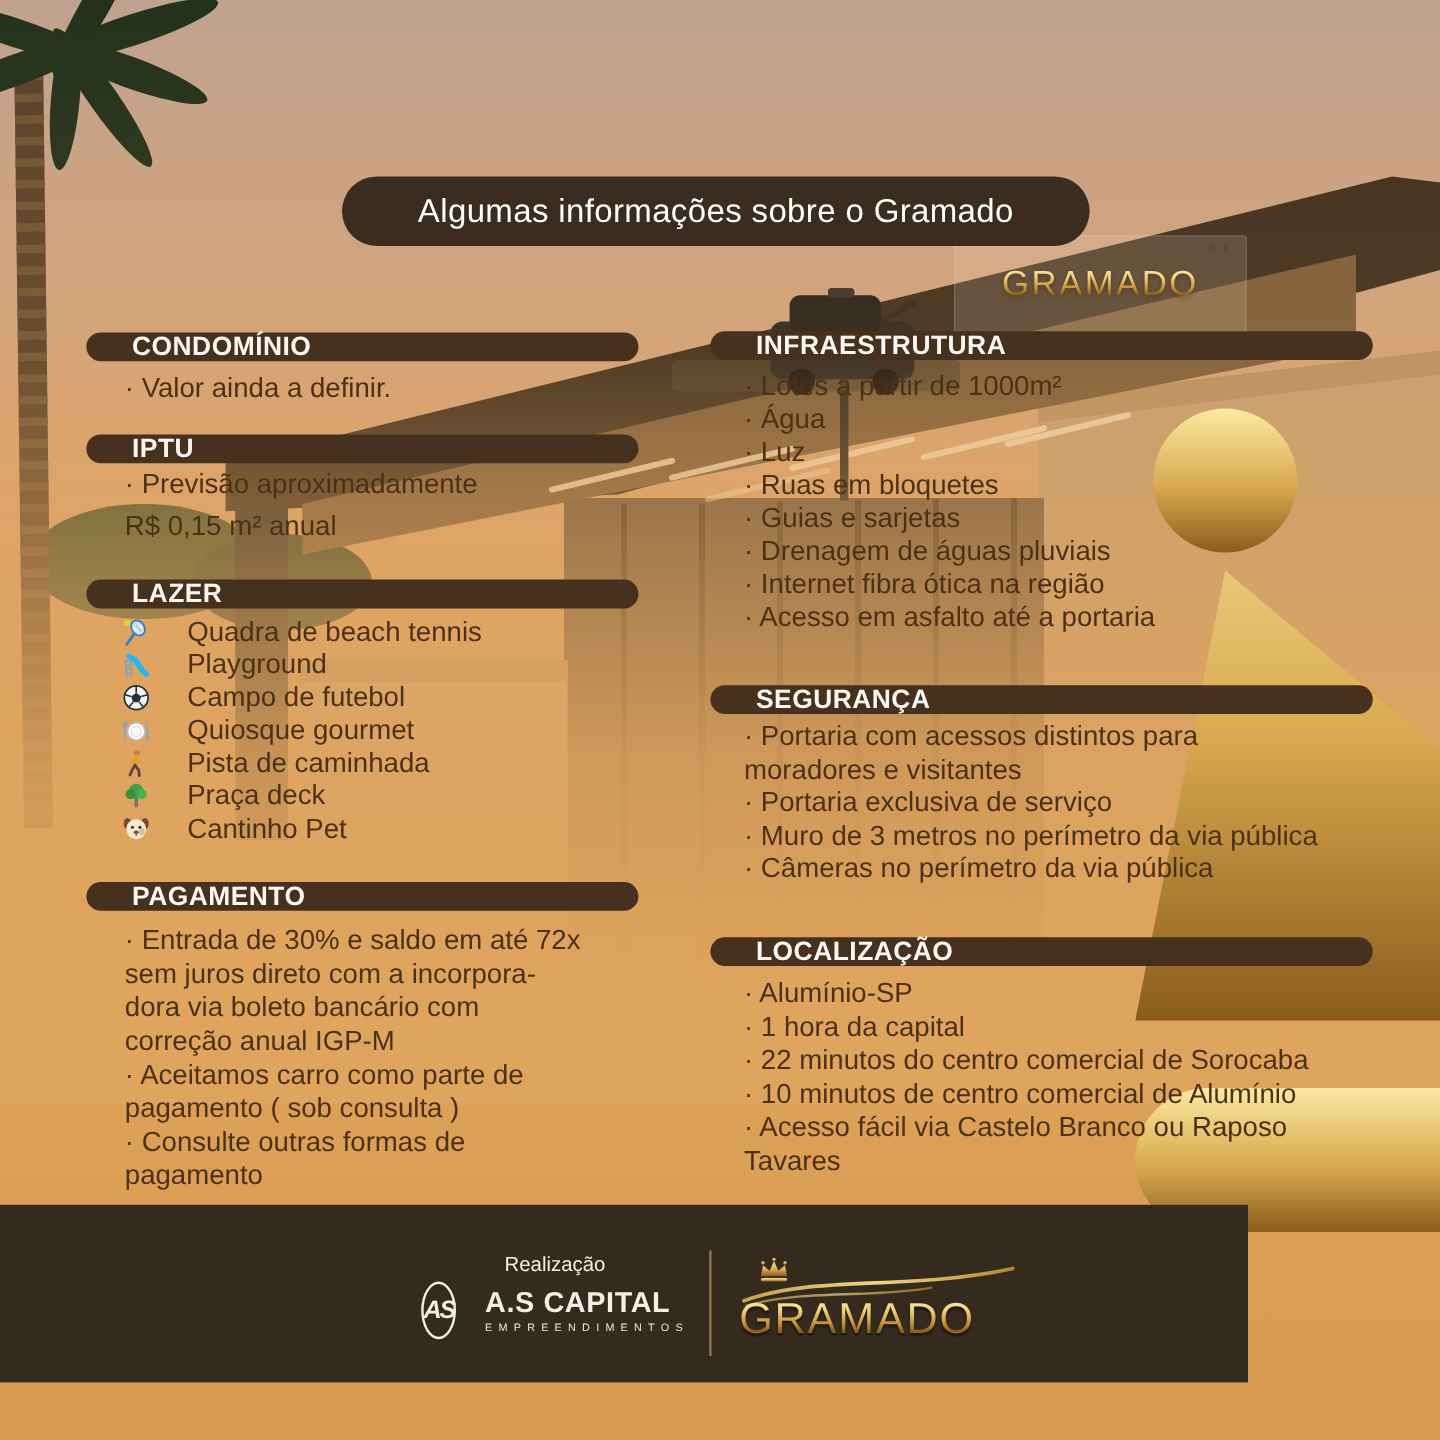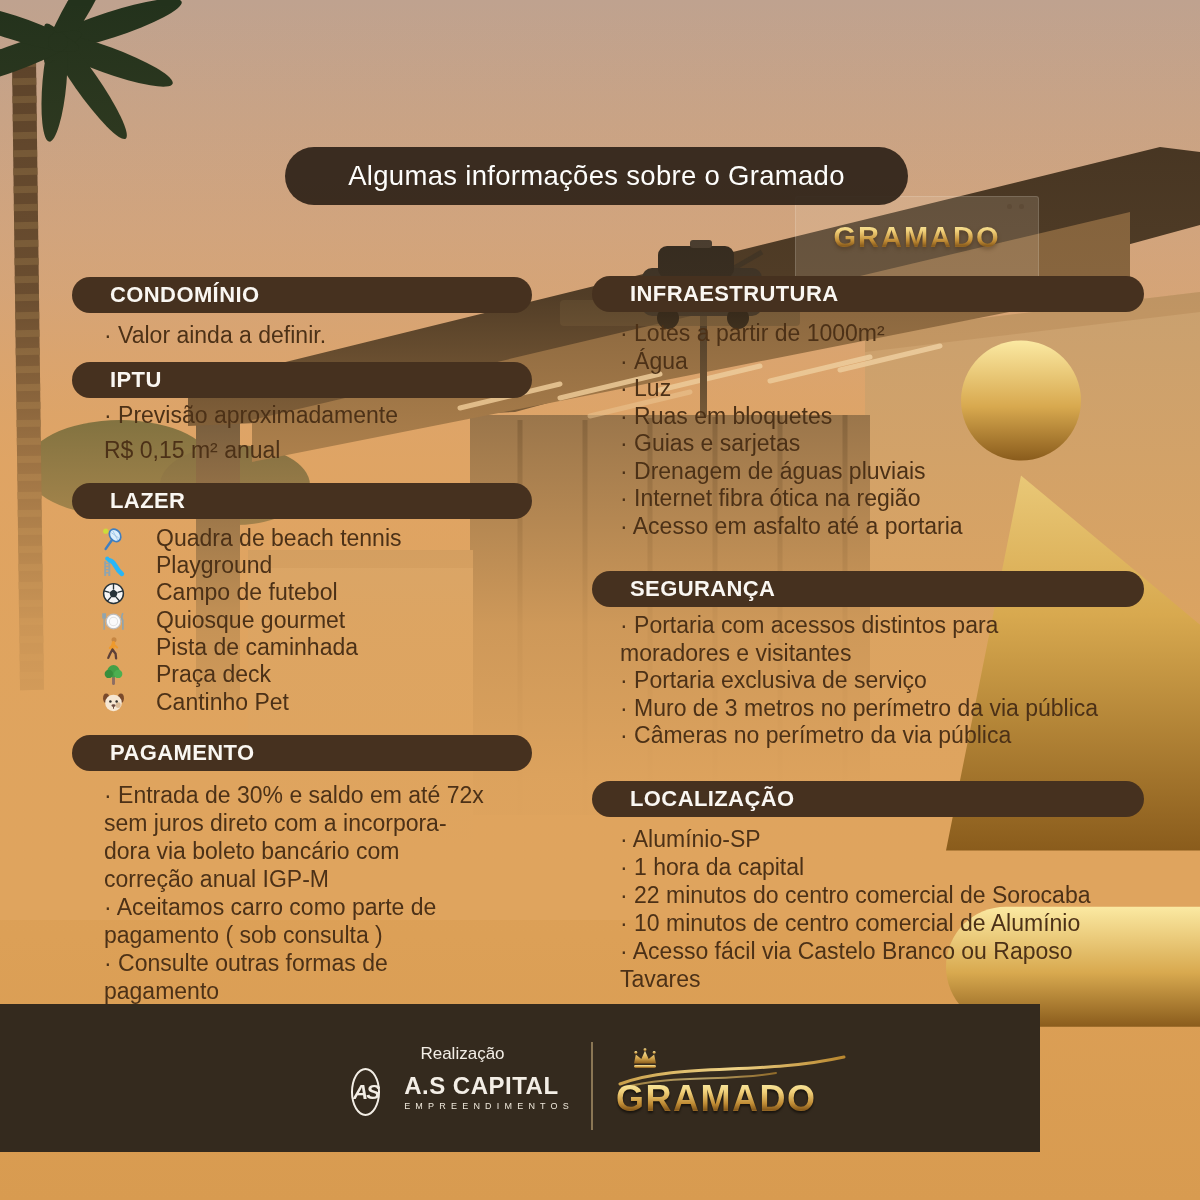--- a/index.html
+++ b/index.html
@@ -9,32 +9,32 @@
     background:linear-gradient(180deg,#e0a767 0%,#dfa45e 45%,#dca057 78%,#d89b50 100%)}
   .photo{position:absolute;left:0;top:0;width:1200px;height:920px}
   .photo svg{display:block;width:1200px;height:920px}
 
   
   .photo-sign{position:absolute;left:795px;top:196px;width:244px;height:100px;
     background:rgba(235,220,195,.16);border:1px solid rgba(255,255,255,.14);border-radius:3px;text-align:center}
   .screw{position:absolute;top:7px;width:5px;height:5px;border-radius:50%;background:rgba(90,70,50,.55)}
   .screw.s1{right:26px}.screw.s2{right:14px}
   .gold-text{background:linear-gradient(180deg,#fdf3b0 0%,#f0cf79 32%,#c08c35 62%,#8a5c1c 78%,#eec169 100%);
-    -webkit-background-clip:text;background-clip:text;color:transparent;font-weight:bold}
+    -webkit-background-clip:text;background-clip:text;color:transparent;font-weight:normal}
   .ps-crown{margin-top:6px;height:18px}
   .ps-text{font-size:29px;letter-spacing:2px;line-height:32px;filter:drop-shadow(0 2px 2px rgba(60,35,10,.45))}
 
   
   .title-pill{position:absolute;left:285px;top:147px;width:623px;height:58px;border-radius:40px;
     background:rgba(42,31,21,.9);display:flex;align-items:center;justify-content:center}
   .title-pill span{color:#fdfdfb;font-size:27.5px;letter-spacing:.3px}
 
   
   .sec{position:absolute;width:460px;color:#4c3117}
-  .sec .pill{height:36px;border-radius:20px;background:#46311f;display:flex;align-items:center;
+  .sec .pill{height:24px;border-radius:20px;background:#46311f;display:flex;align-items:center;
     padding-left:38px;color:#faf7f2;font-weight:bold;font-size:22px;letter-spacing:.4px}
   .sec .body{margin-top:8px;padding-left:32px;font-size:23px;line-height:27.5px;white-space:nowrap}
   .sec-condominio{left:72px;top:277px}.sec-condominio .body{margin-top:9px}
   .sec-iptu{left:72px;top:362px}.sec-iptu .body{line-height:35px;margin-top:0}
   .sec-lazer{left:72px;top:483px}.sec-lazer .body{margin-top:6px;padding-left:26px}
   .sec-pagamento{left:72px;top:735px}.sec-pagamento .body{margin-top:10px;line-height:28px}
   .sec-infra{left:592px;top:276px;width:552px}.sec-infra .body{margin-top:8px;padding-left:28px}
   .sec-seguranca{left:592px;top:571px;width:552px}.sec-seguranca .body{margin-top:5px;padding-left:28px;line-height:27.6px}
   .sec-local{left:592px;top:781px;width:552px}.sec-local .body{margin-top:8px;padding-left:28px;line-height:28px}
   .irow{display:flex;align-items:flex-end;height:27.3px}

